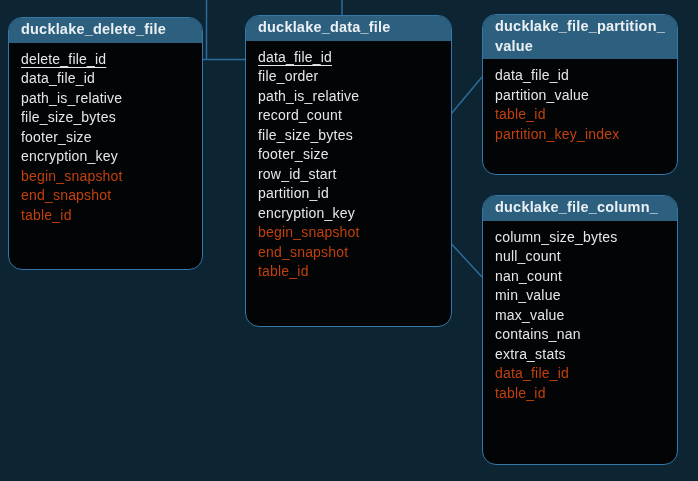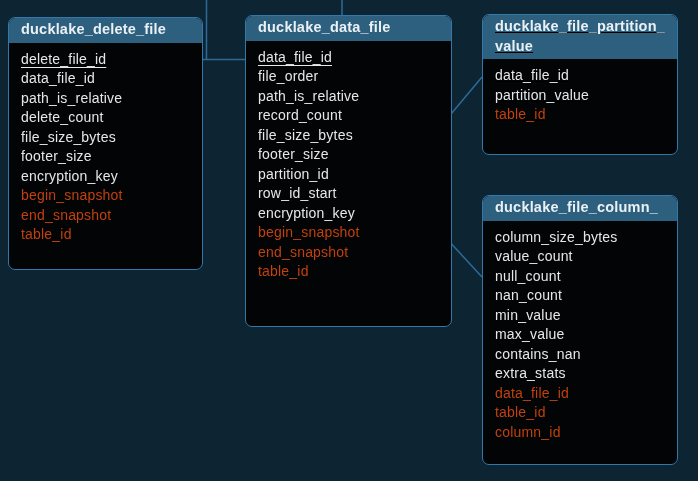--- a/index.html
+++ b/index.html
@@ -25,21 +25,21 @@
     stroke: #2c6b96;
     stroke-width: 1.5;
     fill: none;
   }
   .table {
     position: absolute;
     z-index: 2;
     box-sizing: border-box;
     background: #020405;
     border: 1.5px solid #3478aa;
-    border-radius: 7px;
+    border-radius: 14px;
     overflow: hidden;
   }
   .thead {
     background: #2d5f7e;
     color: #eaf0f4;
     font-size: 14.5px;
     font-weight: 600;
     line-height: 19.5px;
     padding: 2px 12px 3px 12px;
     letter-spacing: 0.2px;
@@ -57,21 +57,21 @@
   }
   .field.muted { color: #c2410c; }
   .field.pk {
     text-decoration: underline;
     text-underline-offset: 3px;
     text-decoration-thickness: 1px;
   }
   
   #t0 { left: 8px;   top: 17px;  width: 195px; height: 253px; }
   #t1 { left: 245px; top: 15px;  width: 207px; height: 312px; }
-  #t2 { left: 482px; top: 14px;  width: 196px; height: 141px; text-decoration: underline; }
+  #t2 { left: 482px; top: 14px;  width: 196px; height: 161px; }
   #t3 { left: 482px; top: 195px; width: 196px; height: 270px; }
 </style>
 </head>
 <body>
 
 <div class="canvas">
 
   <svg class="connectors" viewBox="0 0 698 481" xmlns="http://www.w3.org/2000/svg">
     <line x1="203" y1="59.5" x2="245" y2="59.5"></line>
     <line x1="206.5" y1="0" x2="206.5" y2="59.5"></line>
@@ -82,21 +82,20 @@
 
   <div class="table" id="t0">
     <div class="thead">
       <span>ducklake_delete_file</span>
       <span></span>
     </div>
     <div class="tbody">
       <div class="field pk">delete_file_id</div>
       <div class="field">data_file_id</div>
       <div class="field">path_is_relative</div>
-      <div class="field">delete_count</div>
       <div class="field">file_size_bytes</div>
       <div class="field">footer_size</div>
       <div class="field">encryption_key</div>
       <div class="field muted">begin_snapshot</div>
       <div class="field muted">end_snapshot</div>
       <div class="field muted">table_id</div>
     </div>
   </div>
 
   <div class="table" id="t1">
@@ -104,53 +103,52 @@
       <span>ducklake_data_file</span>
       <span></span>
     </div>
     <div class="tbody">
       <div class="field pk">data_file_id</div>
       <div class="field">file_order</div>
       <div class="field">path_is_relative</div>
       <div class="field">record_count</div>
       <div class="field">file_size_bytes</div>
       <div class="field">footer_size</div>
+      <div class="field">row_id_start</div>
       <div class="field">partition_id</div>
-      <div class="field">row_id_start</div>
       <div class="field">encryption_key</div>
       <div class="field muted">begin_snapshot</div>
       <div class="field muted">end_snapshot</div>
       <div class="field muted">table_id</div>
     </div>
   </div>
 
   <div class="table" id="t2">
     <div class="thead">
       <span>ducklake_file_partition_</span>
       <span>value</span>
     </div>
     <div class="tbody">
       <div class="field">data_file_id</div>
       <div class="field">partition_value</div>
       <div class="field muted">table_id</div>
+      <div class="field muted">partition_key_index</div>
     </div>
   </div>
 
   <div class="table" id="t3">
     <div class="thead">
       <span>ducklake_file_column_</span>
     </div>
     <div class="tbody">
       <div class="field">column_size_bytes</div>
-      <div class="field">value_count</div>
       <div class="field">null_count</div>
       <div class="field">nan_count</div>
       <div class="field">min_value</div>
       <div class="field">max_value</div>
       <div class="field">contains_nan</div>
       <div class="field">extra_stats</div>
       <div class="field muted">data_file_id</div>
       <div class="field muted">table_id</div>
-      <div class="field muted">column_id</div>
     </div>
   </div>
 
 </div>
 
 </body></html>

